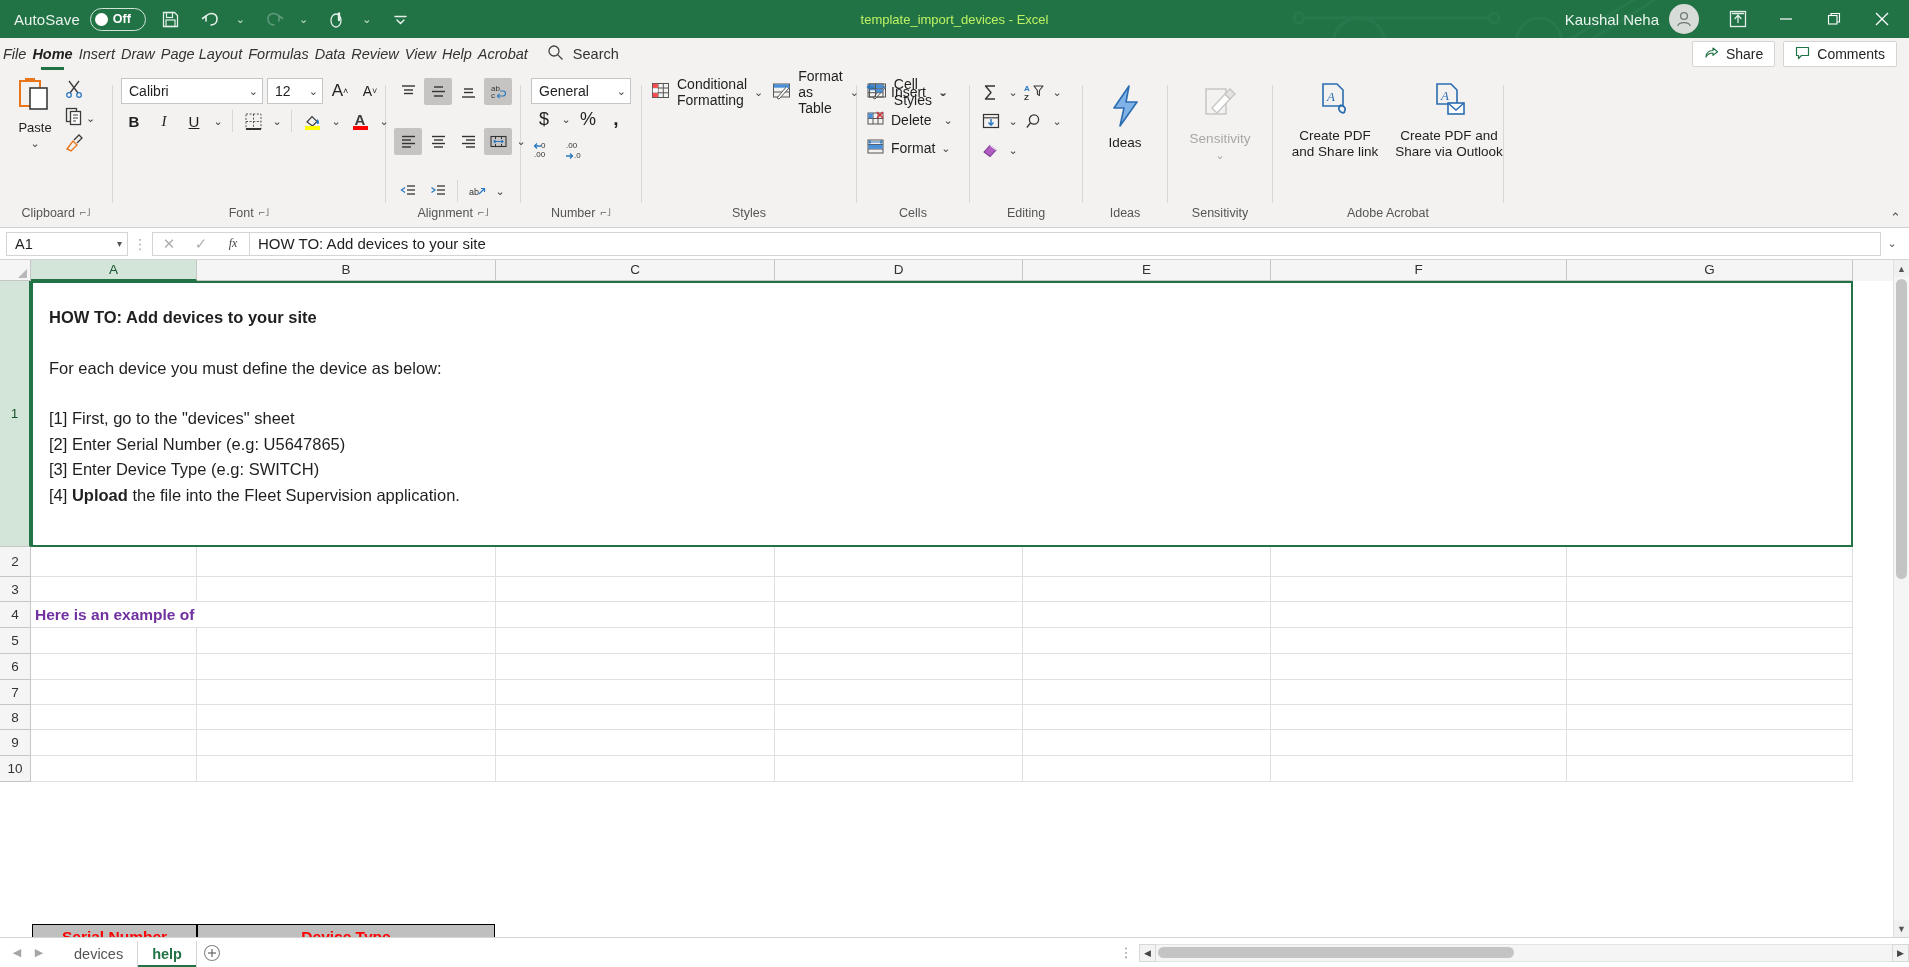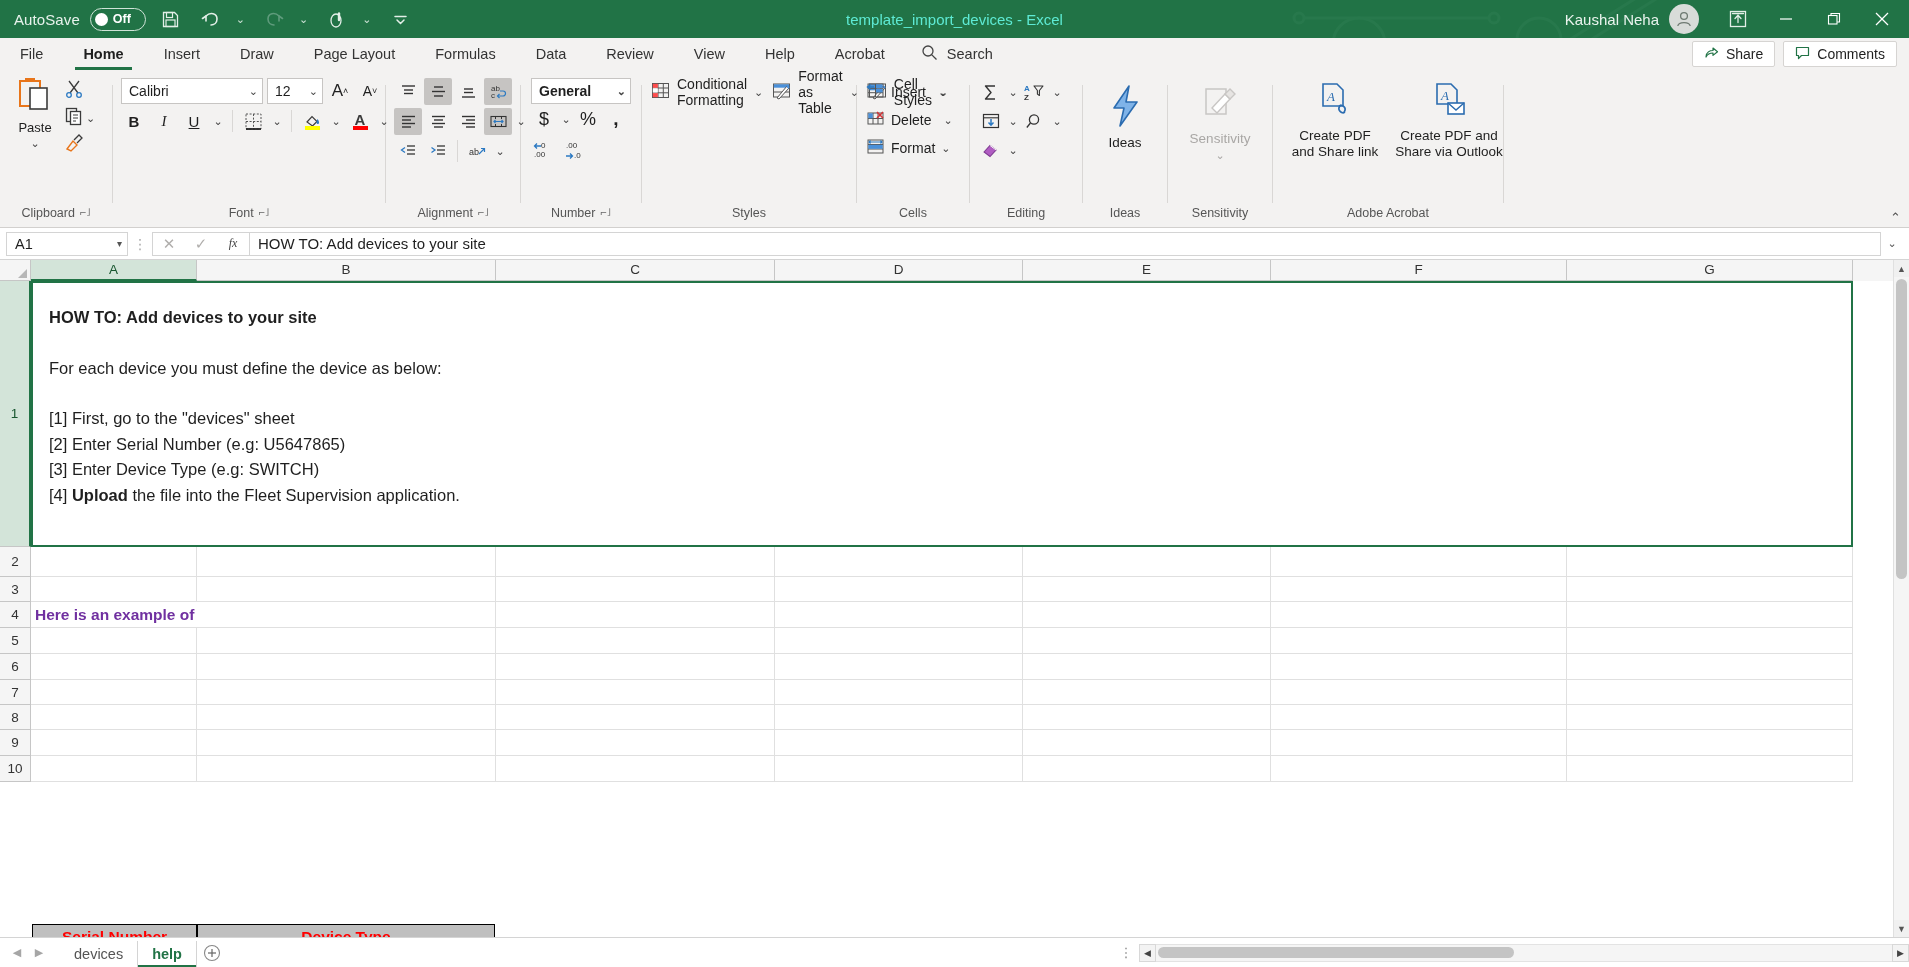--- a/index.html
+++ b/index.html
@@ -23,41 +23,41 @@
     width: 56px; height: 23px; border: 1.6px solid #cfe3d7; border-radius: 12px;
     display: flex; align-items: center; padding: 0 4px; gap: 5px;
   }
   .autosave-knob { width: 13px; height: 13px; border-radius: 50%; background: #ffffff; flex: none; }
   .autosave-state { font-size: 12.5px; color: #ffffff; font-weight: bold; }
   .qat-btn { width: 30px; height: 30px; display: flex; align-items: center; justify-content: center; cursor: default; }
   .qat-btn svg { display:block; }
   .chev { font-size: 11px; color: #cfe3d7; margin-left: -4px; padding: 0 4px; }
   .tb-title {
     position: absolute; left: 0; right: 0; text-align: center;
-    font-size: 15px; color: #5eead4; pointer-events: none;
+    font-size: 13px; color: #bef264; pointer-events: none;
   }
   .tb-right { margin-left: auto; display: flex; align-items: center; gap: 2px; padding-right: 4px; z-index: 2; }
   .user-name { font-size: 15px; color: #eaf4ee; margin-right: 8px; }
   .avatar {
     width: 30px; height: 30px; border-radius: 50%; background: #d8dcd9;
     display: flex; align-items: center; justify-content: center; margin-right: 14px;
   }
   .win-btn { width: 46px; height: 38px; display: flex; align-items: center; justify-content: center; }
   
   .tb-art { position: absolute; right: 240px; top: 0; width: 430px; height: 38px; overflow: hidden; opacity: .5; }
 
   
   .tabstrip {
     height: 32px; background: #f3f2f1; display: flex; align-items: flex-end; flex: none;
     position: relative;
   }
   .tabstrip .tabs { display: flex; align-items: flex-end; height: 32px; }
   .rtab {
-    padding: 0 20px; height: 32px; line-height: 32px; font-size: 14.5px; color: #333333;
-    position: relative; white-space: nowrap;
+    padding: 0 3px; height: 32px; line-height: 32px; font-size: 14.5px; color: #333333;
+    position: relative; white-space: nowrap; font-style: italic;
   }
   .rtab.active { font-weight: bold; color: #1f1f1f; }
   .rtab.active::after {
     content: ""; position: absolute; left: 12px; right: 12px; bottom: 0; height: 3px; background: #217346;
   }
   .searchbox { display: flex; align-items: center; gap: 9px; margin-left: 16px; height: 32px; }
   .searchbox .sq { font-size: 14.5px; color: #444; }
   .tabstrip-right { margin-left: auto; display: flex; align-items: center; gap: 8px; padding-right: 12px; height: 32px; }
   .pill {
     display: flex; align-items: center; gap: 7px; border: 1px solid #d6d4d2; background: #ffffff;
@@ -480,21 +480,21 @@
         </div>
       </div>
       <div class="glabel">
         <span>Font</span>
         <span class="dlg">⌐˩</span>
       </div>
     </div>
     <div class="gsep"></div>
 
     <div class="rgroup aligngrp">
-      <div class="body" style="flex-direction:column;">
+      <div class="body" style="flex-direction:column;justify-content:space-between;">
         <div class="al-row">
           <div class="albtn">
             <svg width="17" height="17" viewBox="0 0 17 17">
                 <line x1="2" y1="3" x2="15" y2="3" stroke="#333" stroke-width="1.4"></line>
                 <line x1="4" y1="7" x2="13" y2="7" stroke="#333" stroke-width="1.4"></line>
                 <line x1="4" y1="10.5" x2="13" y2="10.5" stroke="#333" stroke-width="1.4"></line>
               </svg>
           </div>
           <div class="albtn sel">
             <svg width="17" height="17" viewBox="0 0 17 17">
@@ -585,21 +585,21 @@
       </div>
       <div class="glabel">
         <span>Alignment</span>
         <span class="dlg">⌐˩</span>
       </div>
     </div>
     <div class="gsep"></div>
 
     <div class="rgroup numgrp">
       <div class="body" style="flex-direction:column;gap:2px;">
-        <div class="num-row" style="padding-top:2px;font-weight:bold;">
+        <div class="num-row" style="padding-top:2px;">
           <div class="combo" style="width:100px;">
             <span class="cv">General</span>
             <span style="font-size:11px;color:#444;">⌄</span>
           </div>
         </div>
         <div class="num-row" style="gap:2px;">
           <div class="ic" style="font-size:18px;">$</div>
           <div class="ic sm">⌄</div>
           <div class="ic" style="font-size:18px;">%</div>
           <div class="ic" style="font-size:19px;font-weight:bold;line-height:8px;">,</div>

